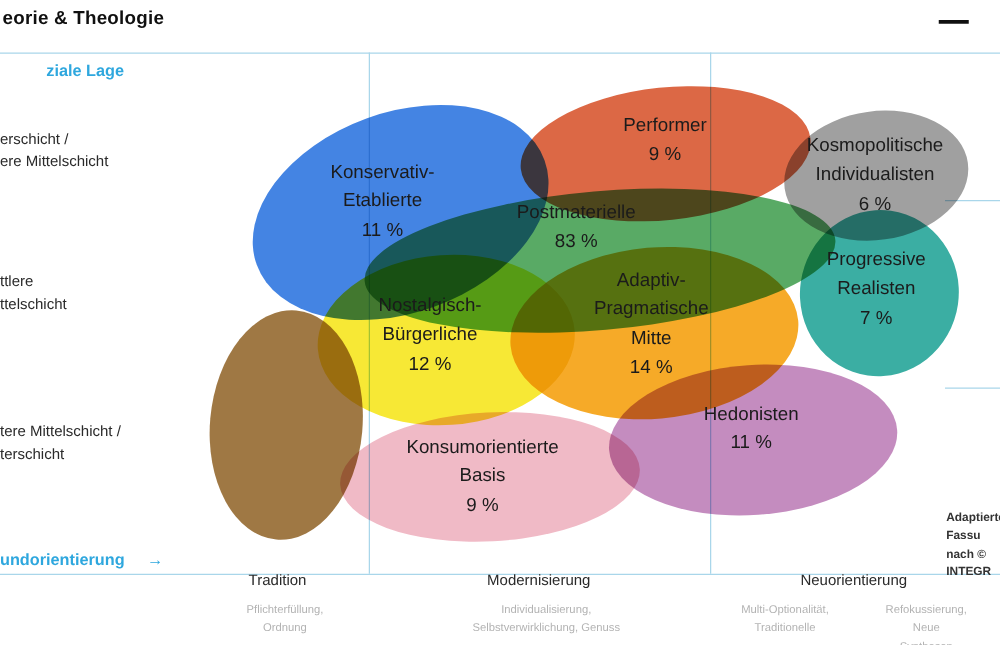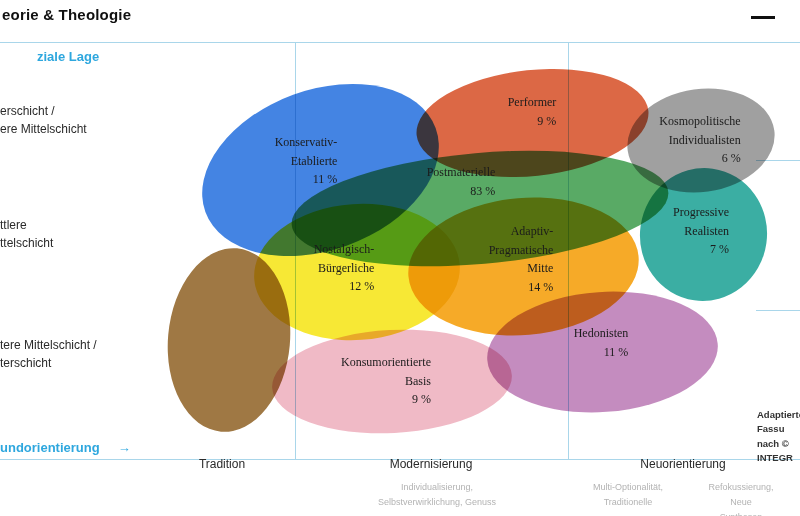--- a/index.html
+++ b/index.html
@@ -9,22 +9,22 @@
 
   .title { position:absolute; left:2px; top:6px; font-size:15px; font-weight:700; color:#101010; letter-spacing:.2px; z-index:6; }
   .dash  { position:absolute; left:751px; top:16px; width:24px; height:3px; background:#101010; z-index:6; }
 
   .gl { position:absolute; z-index:0; }
   .gl.h { height:1px; }
   .gl.v { width:1px; }
 
   .m { position:absolute; border-radius:50%; mix-blend-mode:multiply; z-index:1; }
 
-  .mlabel { position:absolute; transform:translate(-50%,-50%); text-align:right; white-space:pre-line;
-            font-size:12px; line-height:1.55; color:#1b1b1b; z-index:5;font-family:Liberation Serif, serif; }
+  .mlabel { position:absolute; transform:translate(-50%,-50%); text-align:center; white-space:pre-line;
+            font-size:15px; line-height:1.55; color:#1b1b1b; z-index:5; }
 
   .yaxis-label { position:absolute; left:0; top:49px; font-size:13px; font-weight:700; z-index:4;margin-left:37px; }
   .ycat { position:absolute; left:0; font-size:12px; line-height:1.5; color:#2a2a2a; white-space:pre-line; z-index:4; }
 
   .xaxis-label { position:absolute; left:0; top:440px; display:flex; gap:18px; align-items:center;
                  font-size:13px; font-weight:700; z-index:4; }
   .xcat { position:absolute; top:457px; transform:translateX(-50%); font-size:12px; color:#2a2a2a; z-index:4; }
   .desc { position:absolute; top:480px; transform:translateX(-50%); font-size:9px; line-height:1.65;
           text-align:center; white-space:pre-line; z-index:4; }
 
@@ -92,20 +92,22 @@
 11 %</div>
 
   <div class="xaxis-label">
     <span style="color: rgb(46, 167, 222);">undorientierung</span>
     <span style="color: rgb(46, 167, 222);">→</span>
   </div>
   <div class="xcat" style="left:222px">Tradition</div>
   <div class="xcat" style="left:431px">Modernisierung</div>
   <div class="xcat" style="left:683px">Neuorientierung</div>
 
+  <div class="desc" style="left: 228px; color: rgb(179, 179, 179);">Pflichterfüllung,
+Ordnung</div>
   <div class="desc" style="left: 437px; color: rgb(179, 179, 179);">Individualisierung,
 Selbstverwirklichung, Genuss</div>
   <div class="desc" style="left: 628px; color: rgb(179, 179, 179);">Multi-Optionalität,
 Traditionelle</div>
   <div class="desc" style="left: 741px; color: rgb(179, 179, 179);">Refokussierung,
 Neue Synthesen</div>
 
   <div class="attrib">Adaptierte Fassu
 nach © INTEGR</div>
 

